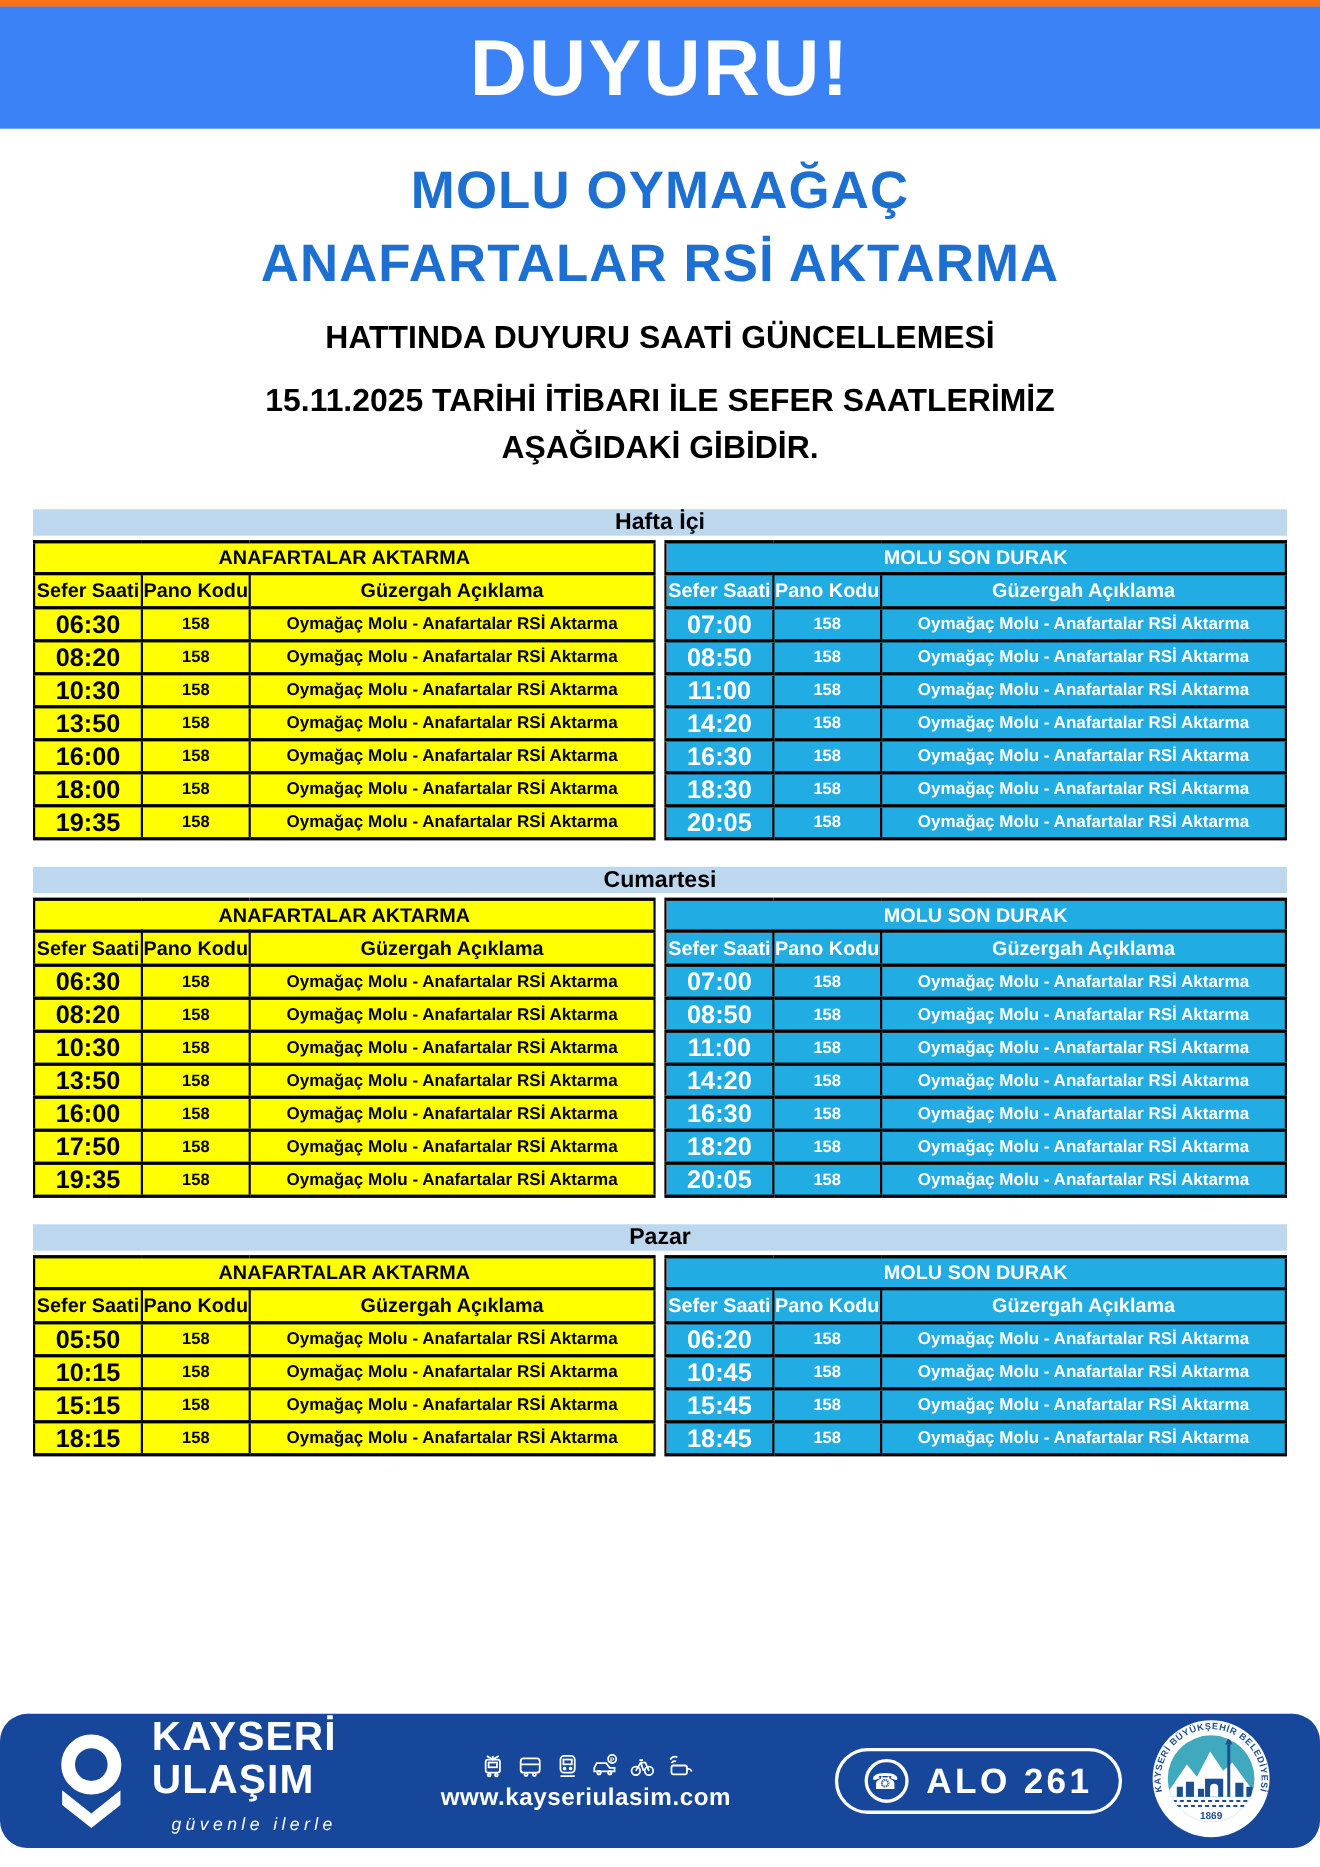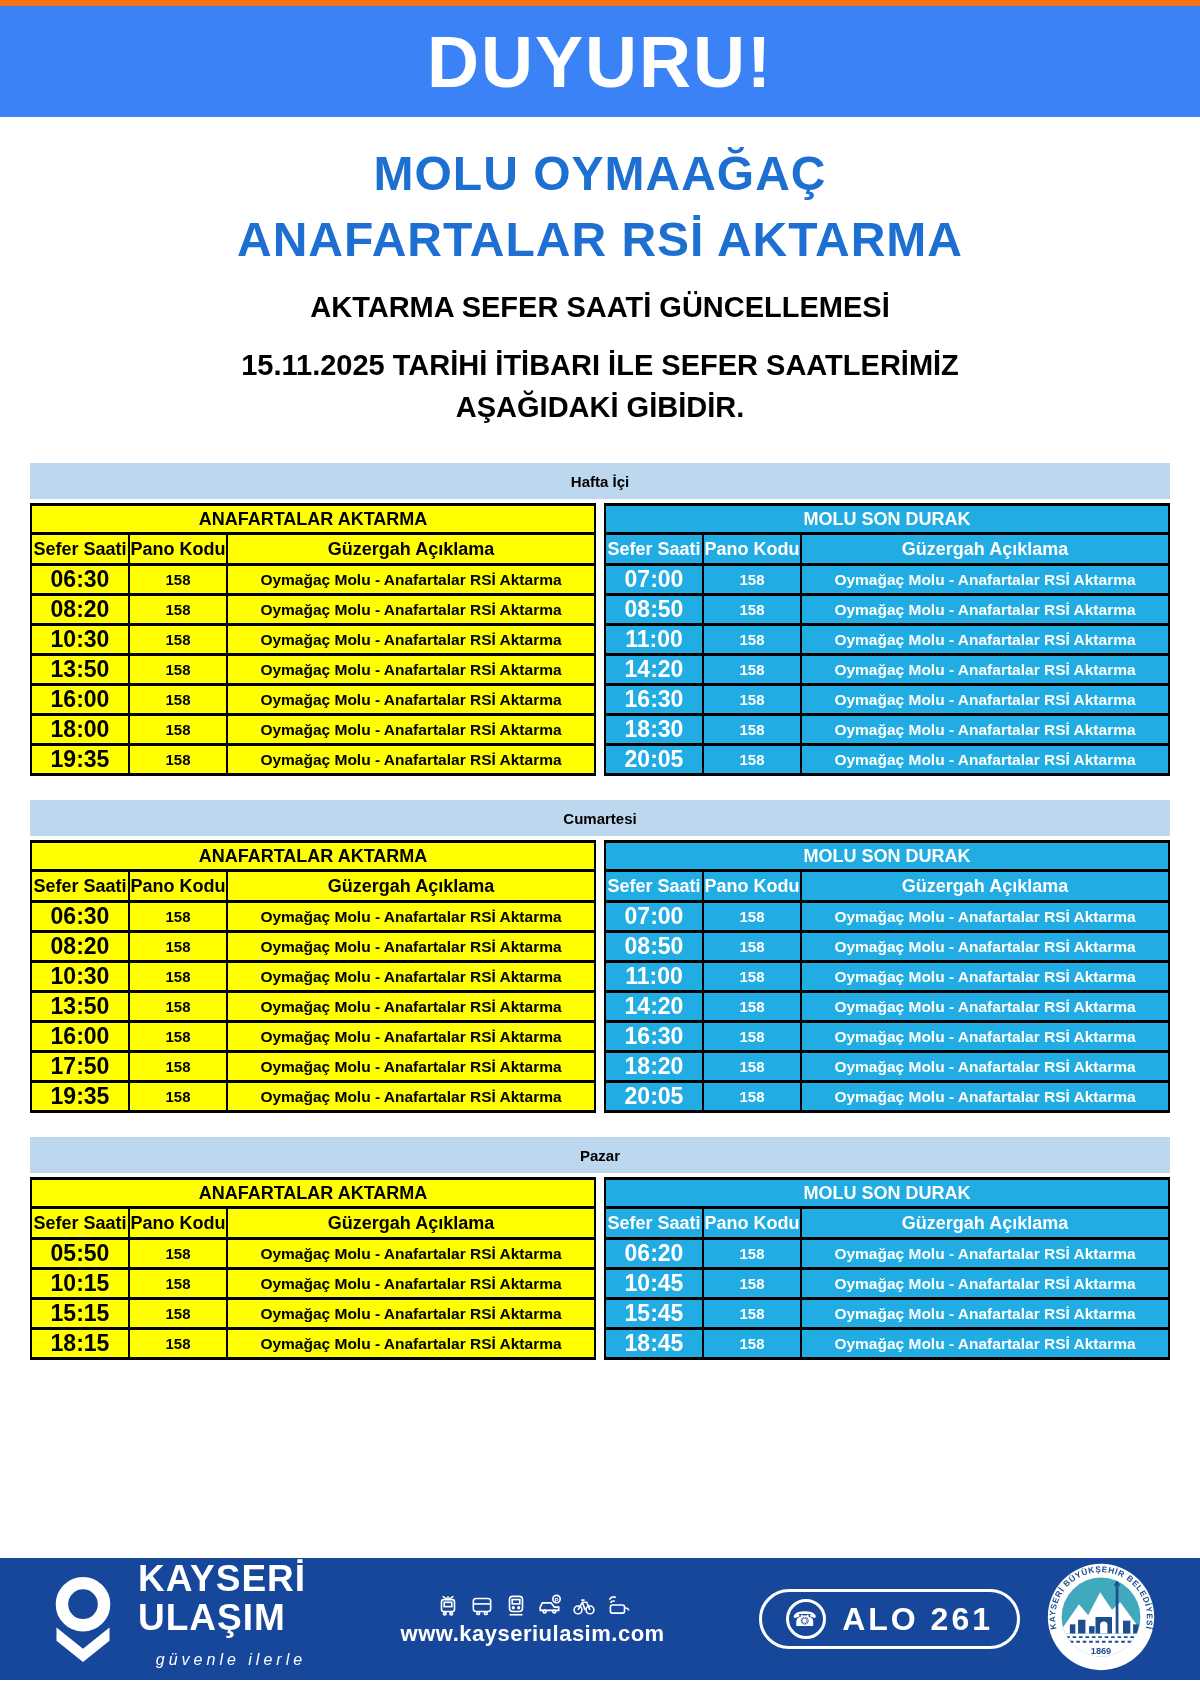--- a/index.html
+++ b/index.html
@@ -17,40 +17,40 @@
   .route-title { color:#1D6FD1; font-weight:900; font-size:48px; line-height:66px; letter-spacing:1px; }
   .route-title.first { margin-top:24px; }
   .subtitle { color:#000; font-weight:900; font-size:29px; line-height:36px; }
   .subtitle.s1 { margin-top:16px; }
   .subtitle.s2 { margin-top:22px; }
   .subtitle.s3 { margin-top:6px; }
 
   
   .schedules { margin:38px 30px 0 30px; }
   .schedule { margin-bottom:24px; }
-  .day-bar { background:#BDD7EE; height:36px; display:flex; align-items:center; justify-content:center;
-             font-weight:bold; font-size:15px; color:#000; margin-bottom:4px; }
+  .day-bar { background:#BDD7EE; height:24px; display:flex; align-items:center; justify-content:center;
+             font-weight:bold; font-size:21px; color:#000; margin-bottom:4px; }
   .tables { display:flex; gap:8px; }
   table.t { border-collapse:collapse; flex:1; table-layout:fixed; border:1px solid #4c1d95; }
   table.t th, table.t td { border-left:2px solid #000; border-right:2px solid #000;
                            border-top:3px solid #000; border-bottom:3px solid #000;
                            text-align:center; vertical-align:middle; padding:0; overflow:hidden; white-space:nowrap; }
   col.c1 { width:98px; } col.c2 { width:98px; }
   tr.group th { height:29px; font-size:18px; font-weight:bold; }
   tr.cols th  { height:31px; font-size:18px; font-weight:bold; }
   tbody td    { height:29px; }
   td.time  { font-size:23px; font-weight:bold; }
   td.code  { font-size:15px; font-weight:bold; }
   td.route { font-size:15.5px; font-weight:bold; }
   table.yellow th, table.yellow td { background:#FFFF00; color:#000; }
   table.blue th,   table.blue td   { background:#21ACE3; color:#fff; }
 
   
   .footer { margin-top:auto; margin-bottom:17px; height:122px; background:#17479B;
-            display:flex; align-items:center; padding:0 44px; gap:26px; }
+            display:flex; align-items:center; padding:0 44px; gap:26px;border-radius:25px; }
   .footer-left { display:flex; align-items:center; gap:16px; }
   .brand { color:#fff; font-weight:900; font-size:37px; line-height:39px; letter-spacing:1px; }
   .tagline { color:#fff; font-size:16px; font-weight:400; font-style:italic; letter-spacing:4px;
              text-align:right; margin-top:3px; }
   .footer-center { margin-left:auto; margin-right:auto; text-align:center; }
   .transport-icons { display:flex; gap:8px; justify-content:center; align-items:flex-end; }
   .transport-icons svg { display:block; }
   .website { color:#fff; font-weight:bold; font-size:22px; margin-top:3px; letter-spacing:0.5px; }
   .alo-pill { display:flex; align-items:center; gap:16px; border:3px solid #fff; border-radius:34px;
               padding:7px 24px; color:#fff; font-weight:900; font-size:32px; letter-spacing:3px; }
@@ -64,21 +64,21 @@
 
 <div class="page">
 
   <header class="banner">
     <h1 class="banner-title">DUYURU!</h1>
   </header>
 
   <section class="titles">
     <div class="route-title first">MOLU OYMAAĞAÇ</div>
     <div class="route-title">ANAFARTALAR RSİ AKTARMA</div>
-    <div class="subtitle s1">AKTARMA SEFER SAATİ GÜNCELLEMESİ</div>
+    <div class="subtitle s1">HATTINDA DUYURU SAATİ GÜNCELLEMESİ</div>
     <div class="subtitle s2">15.11.2025 TARİHİ İTİBARI İLE SEFER SAATLERİMİZ</div>
     <div class="subtitle s3">AŞAĞIDAKİ GİBİDİR.</div>
   </section>
 
   <main class="schedules">
     <section class="schedule">
       <div class="day-bar">Hafta İçi</div>
       <div class="tables">
         <table class="t yellow">
           <colgroup>

